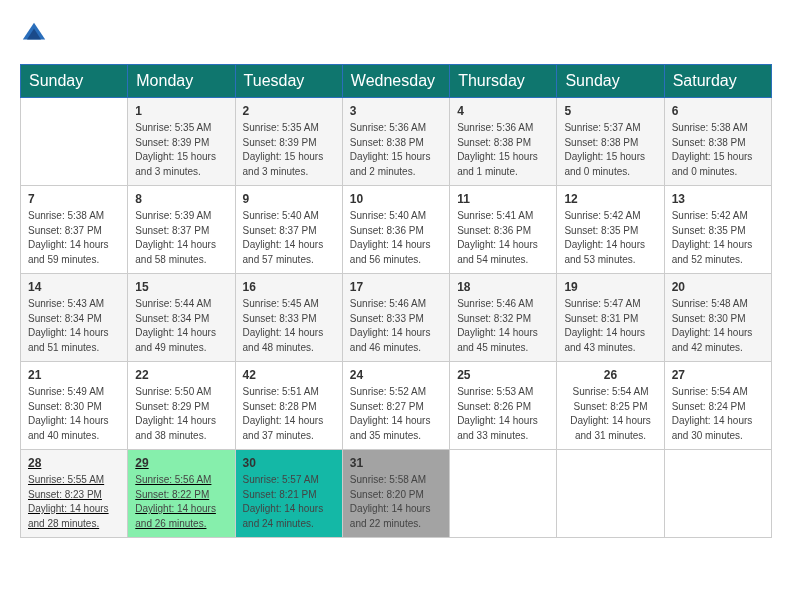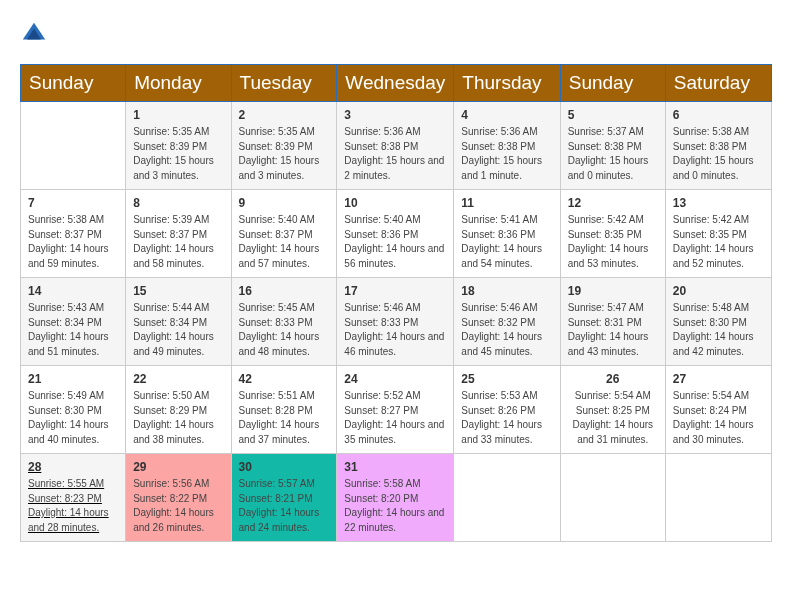--- a/index.html
+++ b/index.html
@@ -47,25 +47,25 @@
     .location {
       font-size: 16px;
       color: #555;
     }
     .calendar-table {
       width: 100%;
       border-collapse: collapse;
       font-size: 11px;
     }
     .calendar-table th {
-      background-color: #a16207;
+      background-color: #0f766e;
       color: #fff;
       text-align: left;
       padding: 7px 8px;
-      font-size: 19px;
+      font-size: 16px;
       font-weight: normal;
       border: 1px solid #2a6ebb;
     }
     .calendar-table td {
       vertical-align: top;
       padding: 6px 7px;
       border: 1px solid #ccc;
       width: calc(100% / 7);
       min-height: 80px;
       background: #fff;
@@ -240,29 +240,29 @@
         <td style="background: rgb(255, 255, 255);">
           <span class="day-number">27</span>
           <div class="day-info">Sunrise: 5:54 AM<br>Sunset: 8:24 PM<br>Daylight: 14 hours and 30 minutes.</div>
         </td>
       </tr>
       <tr>
         <td style="background: rgb(245, 245, 245); text-decoration: underline;">
           <span class="day-number">28</span>
           <div class="day-info">Sunrise: 5:55 AM<br>Sunset: 8:23 PM<br>Daylight: 14 hours and 28 minutes.</div>
         </td>
-        <td style="background: #fca5a5;">
+        <td style="background: #86efac; text-decoration: underline;">
           <span class="day-number">29</span>
           <div class="day-info">Sunrise: 5:56 AM<br>Sunset: 8:22 PM<br>Daylight: 14 hours and 26 minutes.</div>
         </td>
         <td style="background: #14b8a6;">
           <span class="day-number">30</span>
           <div class="day-info">Sunrise: 5:57 AM<br>Sunset: 8:21 PM<br>Daylight: 14 hours and 24 minutes.</div>
         </td>
-        <td style="background: #f0abfc;">
+        <td style="background: #a3a3a3;">
           <span class="day-number">31</span>
           <div class="day-info">Sunrise: 5:58 AM<br>Sunset: 8:20 PM<br>Daylight: 14 hours and 22 minutes.</div>
         </td>
         <td class="empty-cell"></td>
         <td class="empty-cell"></td>
         <td class="empty-cell"></td>
       </tr>
     </tbody>
 </table>
 

